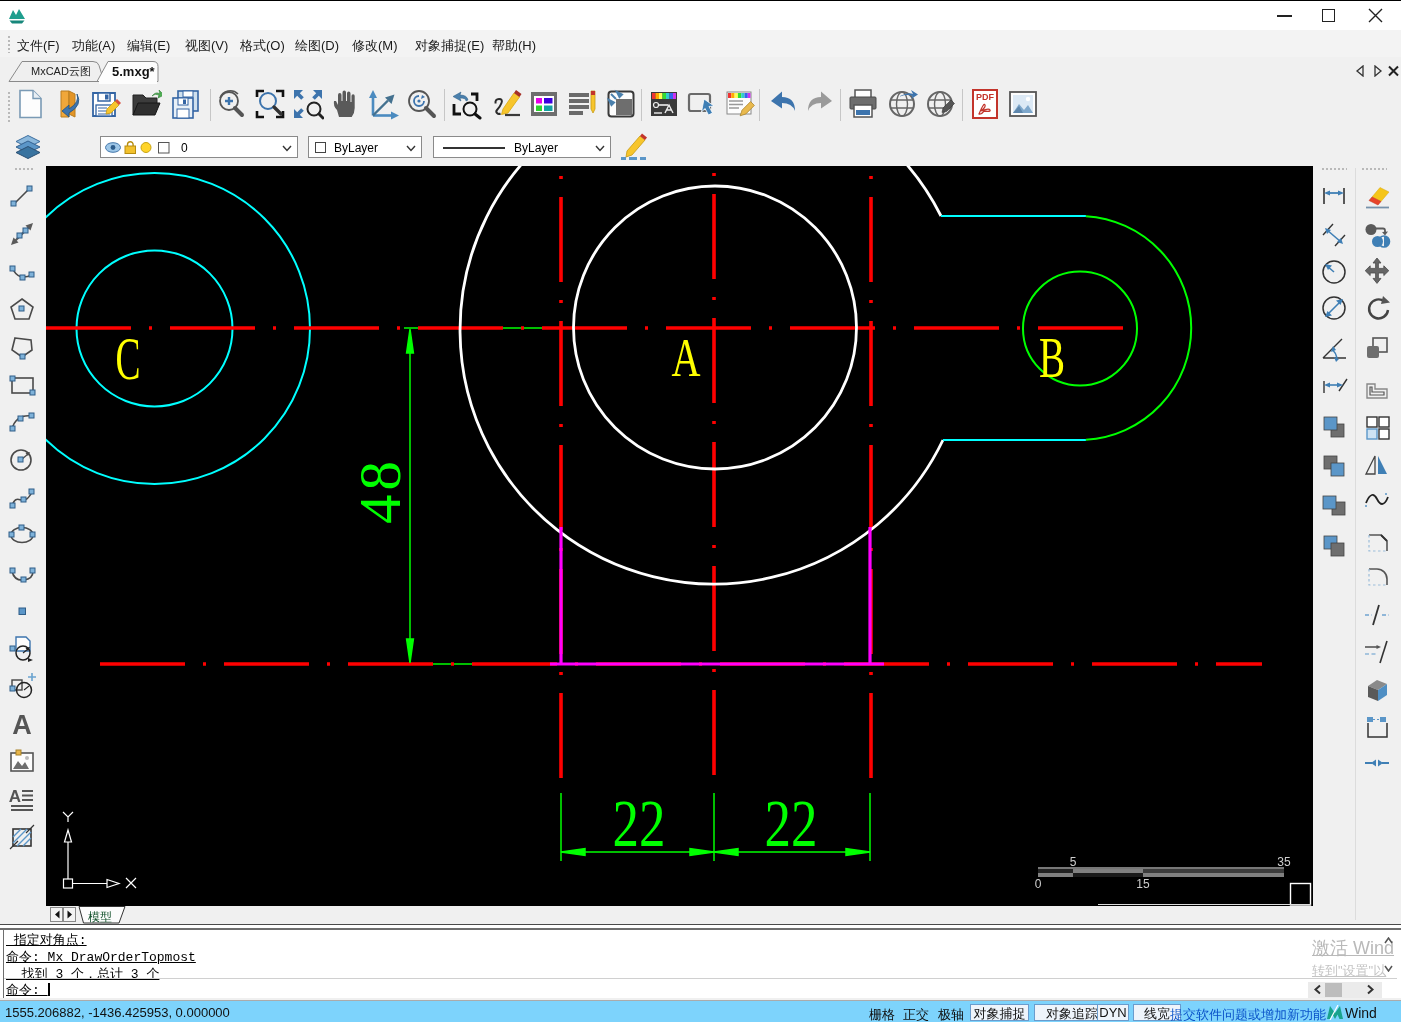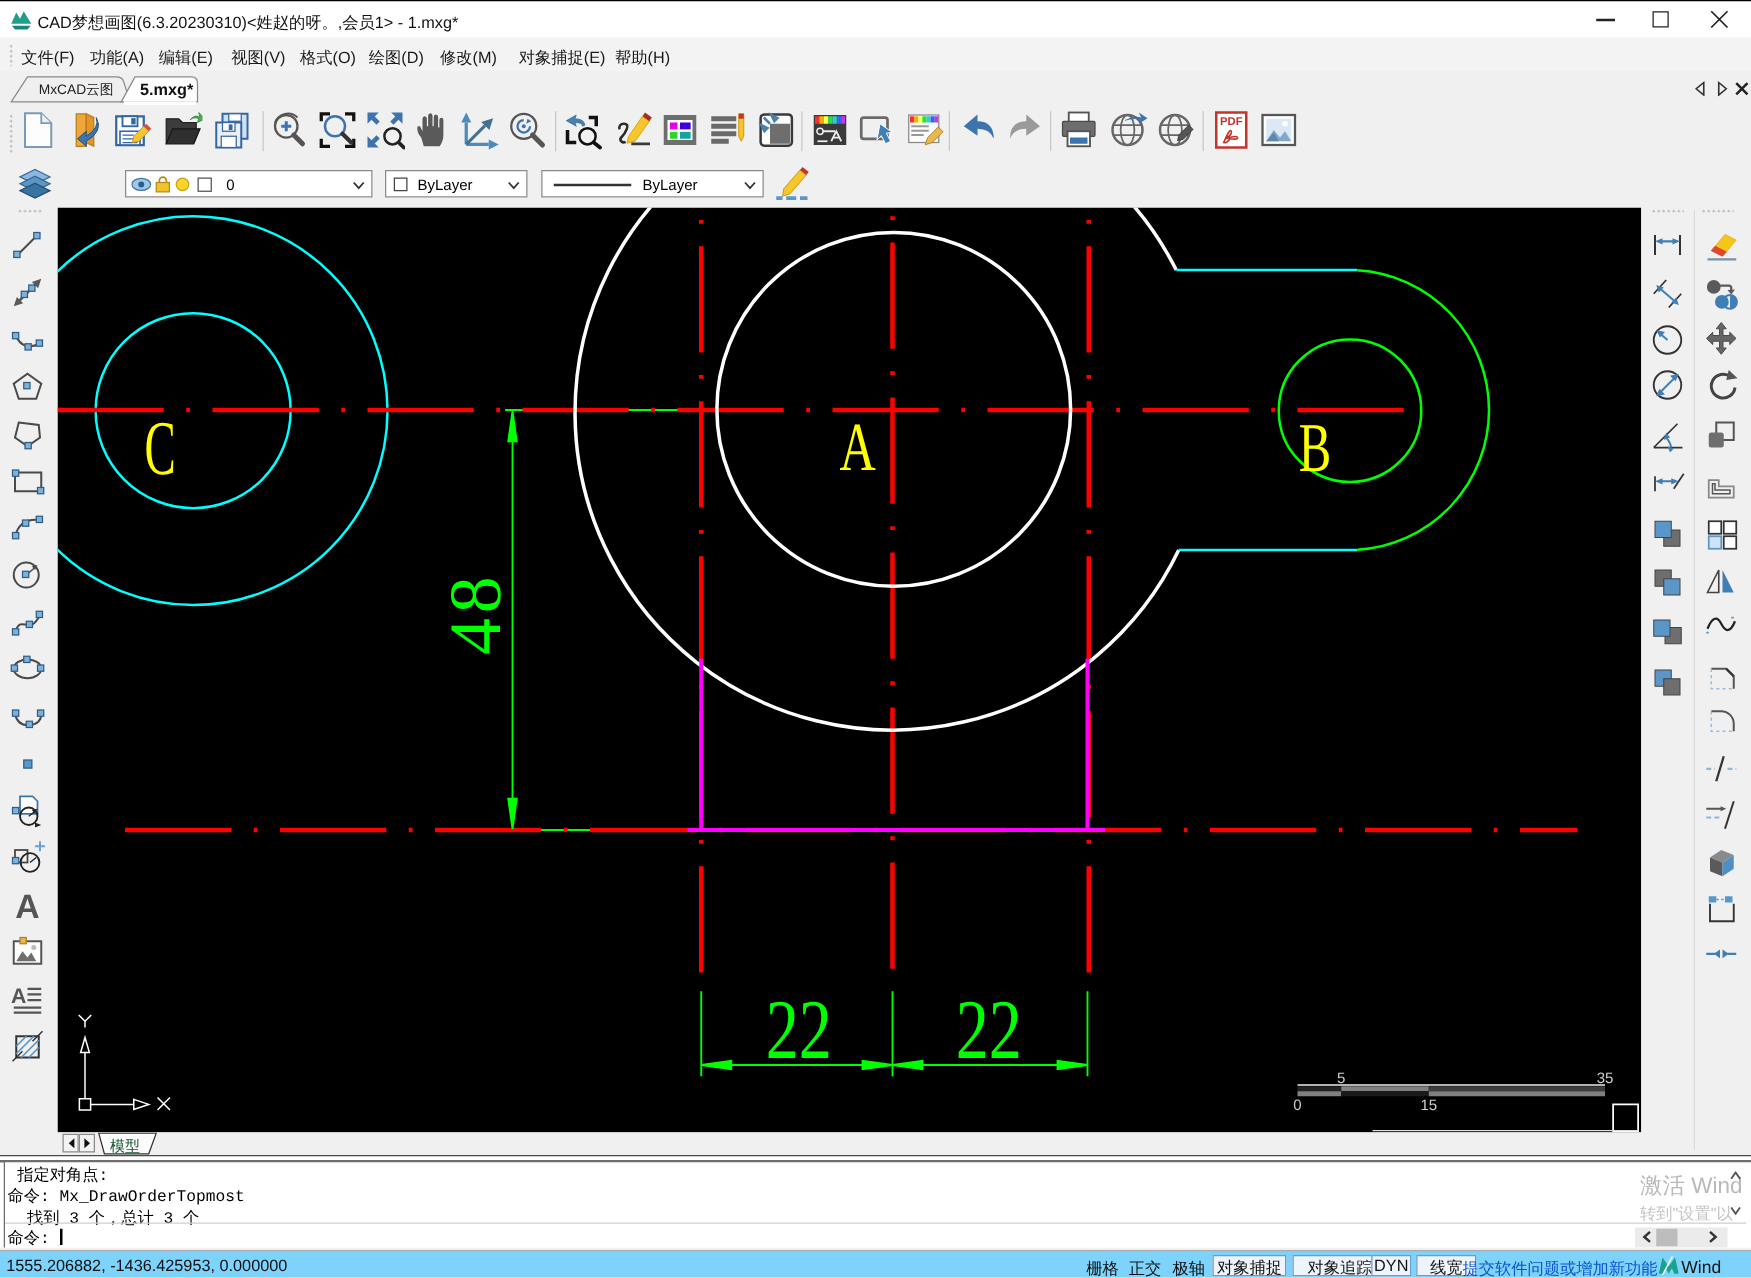--- a/index.html
+++ b/index.html
@@ -12,34 +12,33 @@
 #tabline{left:0;top:81px;width:1401px;height:1px;background:#9a9a9a;}
 #tb1{left:0;top:85px;width:1401px;height:44px;background:#f0f0f0;}
 #tb2{left:0;top:129px;width:1401px;height:36px;background:#f0f0f0;}
 .vsep{top:4px;width:1px;height:32px;background:#c6c6c6;}
 .combo{background:#fff;border:1px solid #8a8a8a;height:22px;top:7px;font-size:12px;color:#000;}
 #leftbar{left:0;top:164px;width:46px;height:760px;background:#f0f0f0;}
 #rightbar{left:1313px;top:164px;width:88px;height:757px;background:#f0f0f0;}
 #hscroll{left:46px;top:906px;width:1267px;height:18px;background:#f0f0f0;}
 #cmd{left:0;top:924px;width:1401px;height:74px;background:#fff;border-top:1px solid #4a4a4a;
 font-family:"Liberation Mono",monospace;font-size:13px;color:#000;}
-.cline{left:6px;height:17px;white-space:pre;}
+.cline{left:6px;height:17px;white-space:pre;text-decoration:underline;}
 #status{left:0;top:1000px;width:1401px;height:22px;background:#7dd3fc;border-top:1px solid #ababab;font-size:13px;color:#111;}
 .sbox{top:3px;height:17px;border:1px solid #6a9ccd;background:#eef4fb;font-size:13px;color:#111;text-align:center;}
 .dots{background-image:radial-gradient(circle,#b9b9b9 1px,transparent 1.1px);background-size:4px 4px;}
 .tgl{top:5px;font-size:13px;color:#111;}
-.wm{color:#b9b9b9;font-family:"Liberation Sans",sans-serif;}
+.wm{color:#b9b9b9;font-family:"Liberation Sans",sans-serif;text-decoration:underline;}
 </style></head>
 <body>
 <div class="abs" id="title">
  <svg class="abs" style="left:8px;top:6px" width="18" height="18" viewBox="0 0 18 18">
   <path d="M1 12 L5 3 L8 8 L11 2 L17 12 Z" fill="#1f9e8e"></path>
   <path d="M1.5 13.5 h15 l-2.5 3 h-10 Z" fill="#17877b"></path>
  </svg>
- <div class="abs" style="left:30px;top:8px;font-size:13px;color:#111">CAD梦想画图(6.3.20230310)&lt;姓赵的呀。,会员1&gt;  - 1.mxg*</div>
  <div class="abs" style="left:1277px;top:14px;width:15px;height:2px;background:#222"></div>
  <div class="abs" style="left:1322px;top:8px;width:13px;height:13px;border:1.5px solid #222"></div>
  <svg class="abs" style="left:1368px;top:7px" width="15" height="15" viewBox="0 0 15 15">
       <path d="M1 1 L14 14 M14 1 L1 14" stroke="#222" stroke-width="1.4"></path>
     </svg>
 </div>
 <div class="abs" id="menu">
  <div class="abs dots" style="left:7px;top:5px;width:3px;height:18px"></div>
  <div class="abs mitem" style="left:17px">文件(F)</div>
  <div class="abs mitem" style="left:72px">功能(A)</div>

